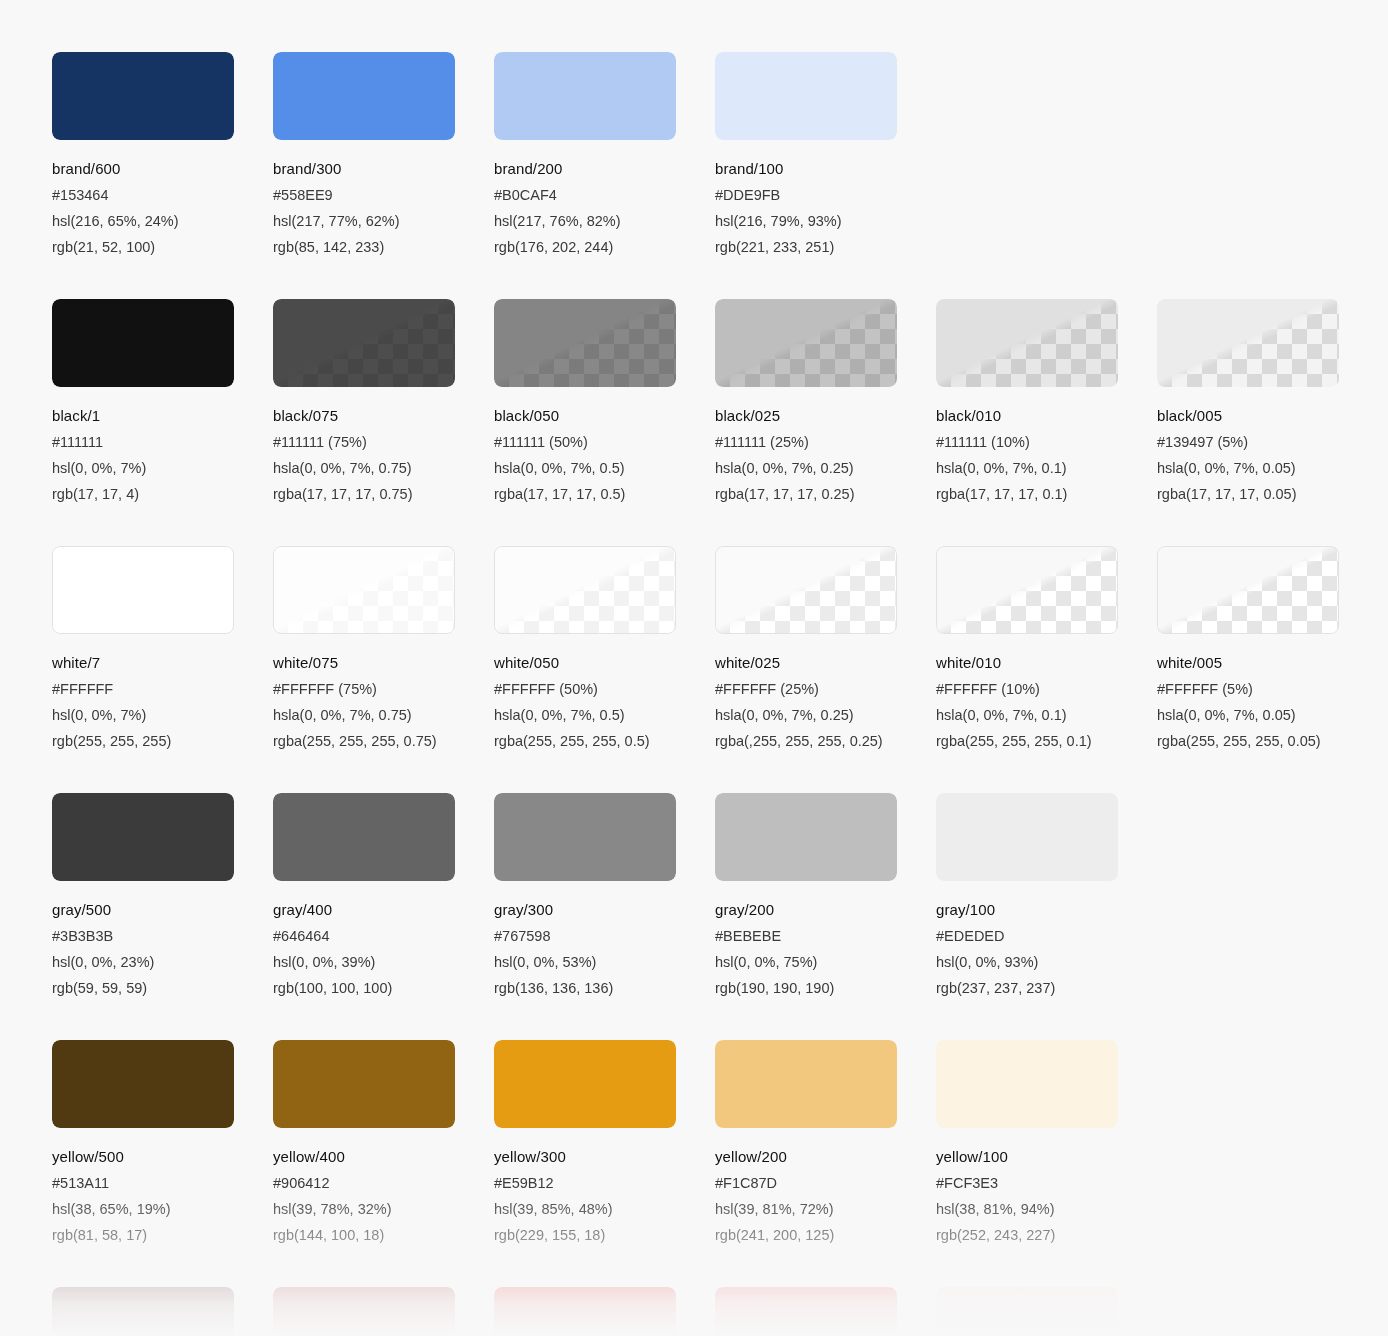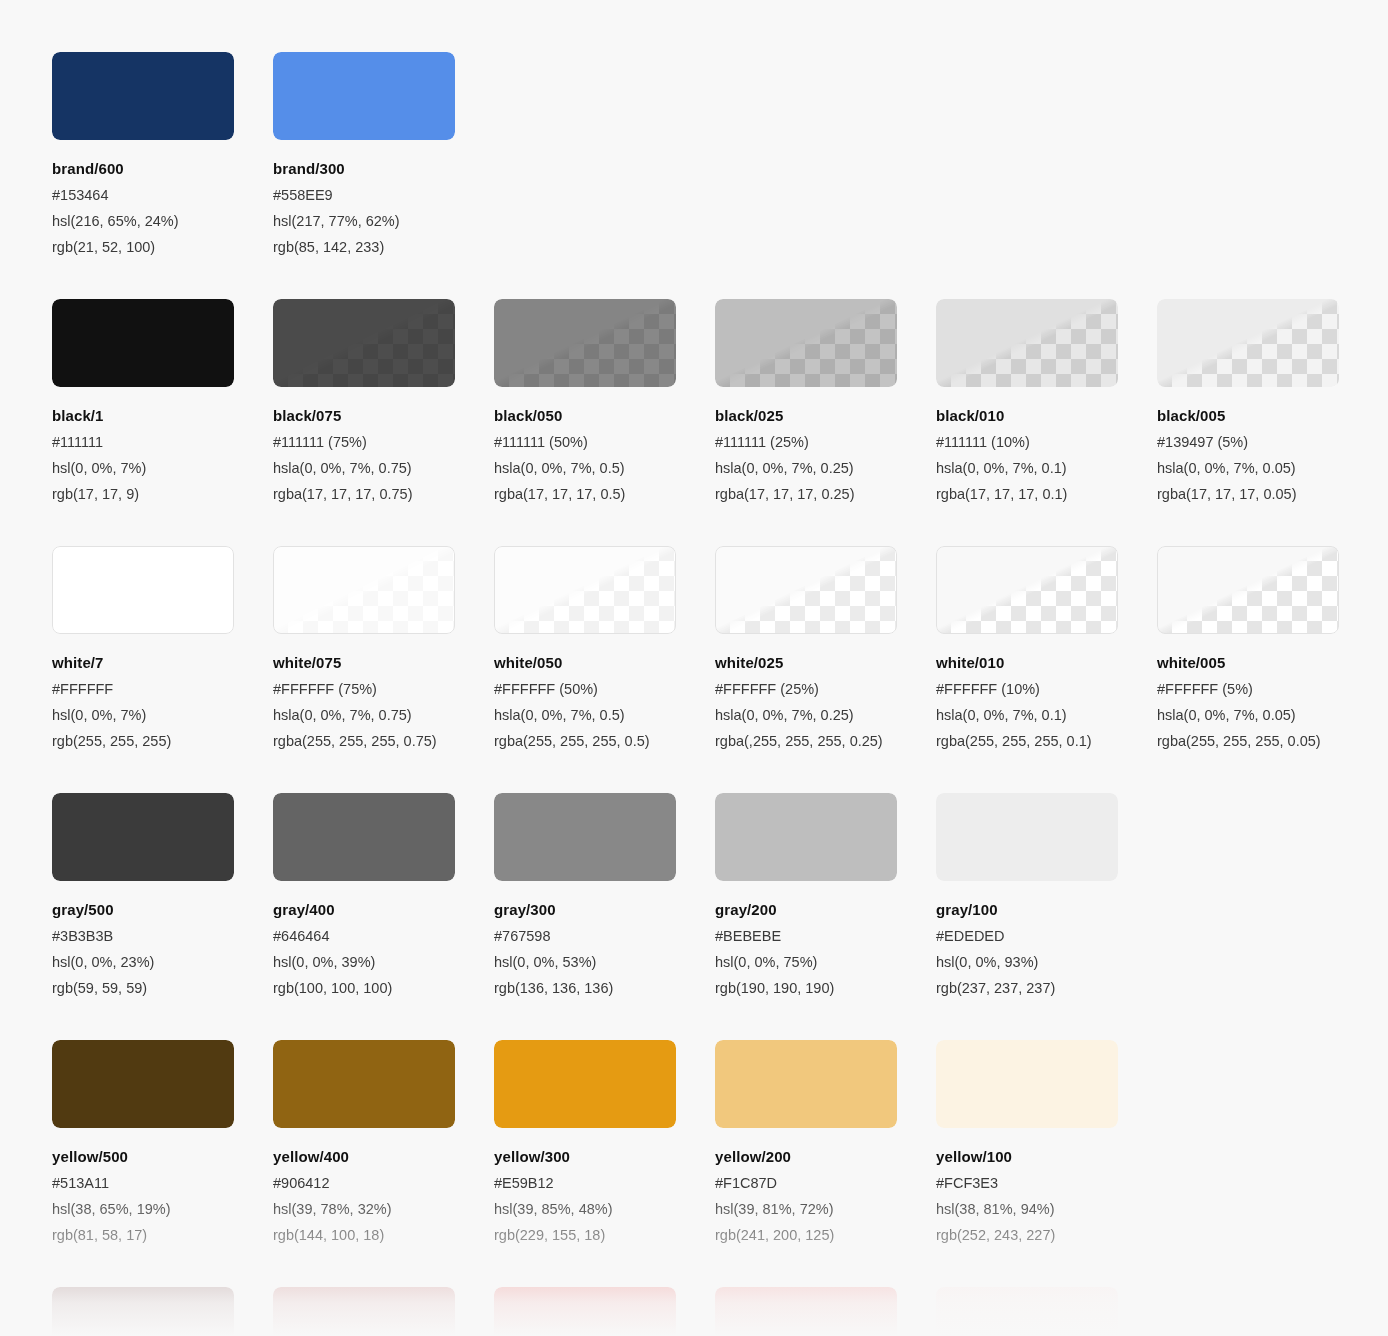--- a/index.html
+++ b/index.html
@@ -67,21 +67,21 @@
   }
 
   .chip-wrap.bordered .checker {
     border-radius: 8px;
   }
 
   
   .chip-name {
     margin-top: 20px;
     font-size: 15px;
-    font-weight: bold;
+    font-weight: normal;
     color: #111111;
     letter-spacing: 0.1px;
   }
 
   .chip-line {
     margin-top: 10px;
     font-size: 14.5px;
     color: #3A3A3A;
     font-weight: normal;
   }
@@ -117,31 +117,49 @@
       </div>
       <div class="swatch-cell">
         <div class="chip-wrap">
           <div class="fill" style="background: rgb(85, 142, 233);"></div>
         </div>
         <div class="chip-name">brand/300</div>
         <div class="chip-line">#558EE9</div>
         <div class="chip-line">hsl(217, 77%, 62%)</div>
         <div class="chip-line">rgb(85, 142, 233)</div>
       </div>
+      <div class="swatch-cell">
+        <div class="chip-wrap">
+          <div class="fill" style="background: rgb(176, 202, 244);"></div>
+        </div>
+        <div class="chip-name">brand/200</div>
+        <div class="chip-line">#B0CAF4</div>
+        <div class="chip-line">hsl(217, 76%, 82%)</div>
+        <div class="chip-line">rgb(176, 202, 244)</div>
+      </div>
+      <div class="swatch-cell">
+        <div class="chip-wrap">
+          <div class="fill" style="background: rgb(221, 233, 251);"></div>
+        </div>
+        <div class="chip-name">brand/100</div>
+        <div class="chip-line">#DDE9FB</div>
+        <div class="chip-line">hsl(216, 79%, 93%)</div>
+        <div class="chip-line">rgb(221, 233, 251)</div>
+      </div>
     </div>
     <div class="row-gap"></div>
     <div class="swatch-row">
       <div class="swatch-cell">
         <div class="chip-wrap">
           <div class="fill" style="background: rgb(17, 17, 17);"></div>
         </div>
         <div class="chip-name">black/1</div>
         <div class="chip-line">#111111</div>
         <div class="chip-line">hsl(0, 0%, 7%)</div>
-        <div class="chip-line">rgb(17, 17, 9)</div>
+        <div class="chip-line">rgb(17, 17, 4)</div>
       </div>
       <div class="swatch-cell">
         <div class="chip-wrap">
           <div class="checker"></div>
           <div class="fill" style="background: rgba(17, 17, 17, 0.75);"></div>
         </div>
         <div class="chip-name">black/075</div>
         <div class="chip-line">#111111 (75%)</div>
         <div class="chip-line">hsla(0, 0%, 7%, 0.75)</div>
         <div class="chip-line">rgba(17, 17, 17, 0.75)</div>

